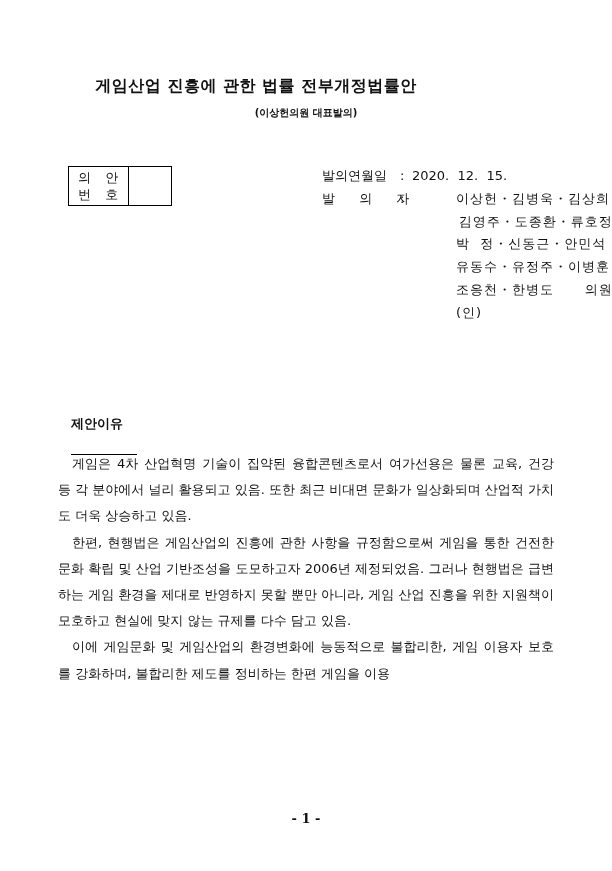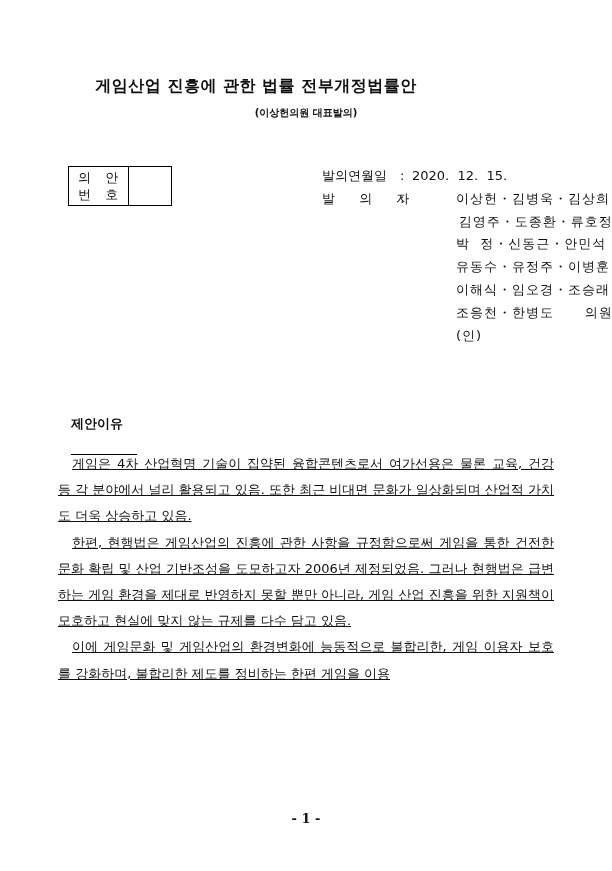--- a/index.html
+++ b/index.html
@@ -100,21 +100,20 @@
       margin-top: 9px;
     }
     .body-text {
       position: absolute;
       top: 451px;
       left: 58px;
       width: 496px;
       font-size: 13px;
       line-height: 26.2px;
       text-align: justify;
-      text-decoration: underline;
     }
     .body-text p {
       margin: 0;
       text-indent: 14px;
     }
     .page-number {
       position: absolute;
       top: 811px;
       left: 0;
       width: 612px;
@@ -145,21 +144,20 @@
     <span style="white-space: pre;">2020.  12.  15.</span>
   </div>
   <div class="meta-row">
     <span class="meta-label spaced">발 의 자</span>
     <span class="meta-colon">:</span>
     <div class="proposers">
       <span class="proposer-line" style="white-space: pre;">이상헌・김병욱・김상희</span>
       <span class="proposer-line" style="white-space: pre; text-align: right;">김영주・도종환・류호정</span>
       <span class="proposer-line" style="white-space: pre;">박  정・신동근・안민석</span>
       <span class="proposer-line" style="white-space: pre;">유동수・유정주・이병훈</span>
-      <span class="proposer-line" style="white-space: pre;">이해식・임오경・조승래</span>
       <span class="proposer-line" style="white-space: pre;">조응천・한병도      의원</span>
       <span class="proposer-line">(인)</span>
     </div>
   </div>
 </div>
 
 <div class="section-heading">제안이유</div>
 
 <div class="body-text">
   <p>게임은 4차 산업혁명 기술이 집약된 융합콘텐츠로서 여가선용은 물론 교육, 건강 등 각 분야에서 널리 활용되고 있음. 또한 최근 비대면 문화가 일상화되며 산업적 가치도 더욱 상승하고 있음.</p>

